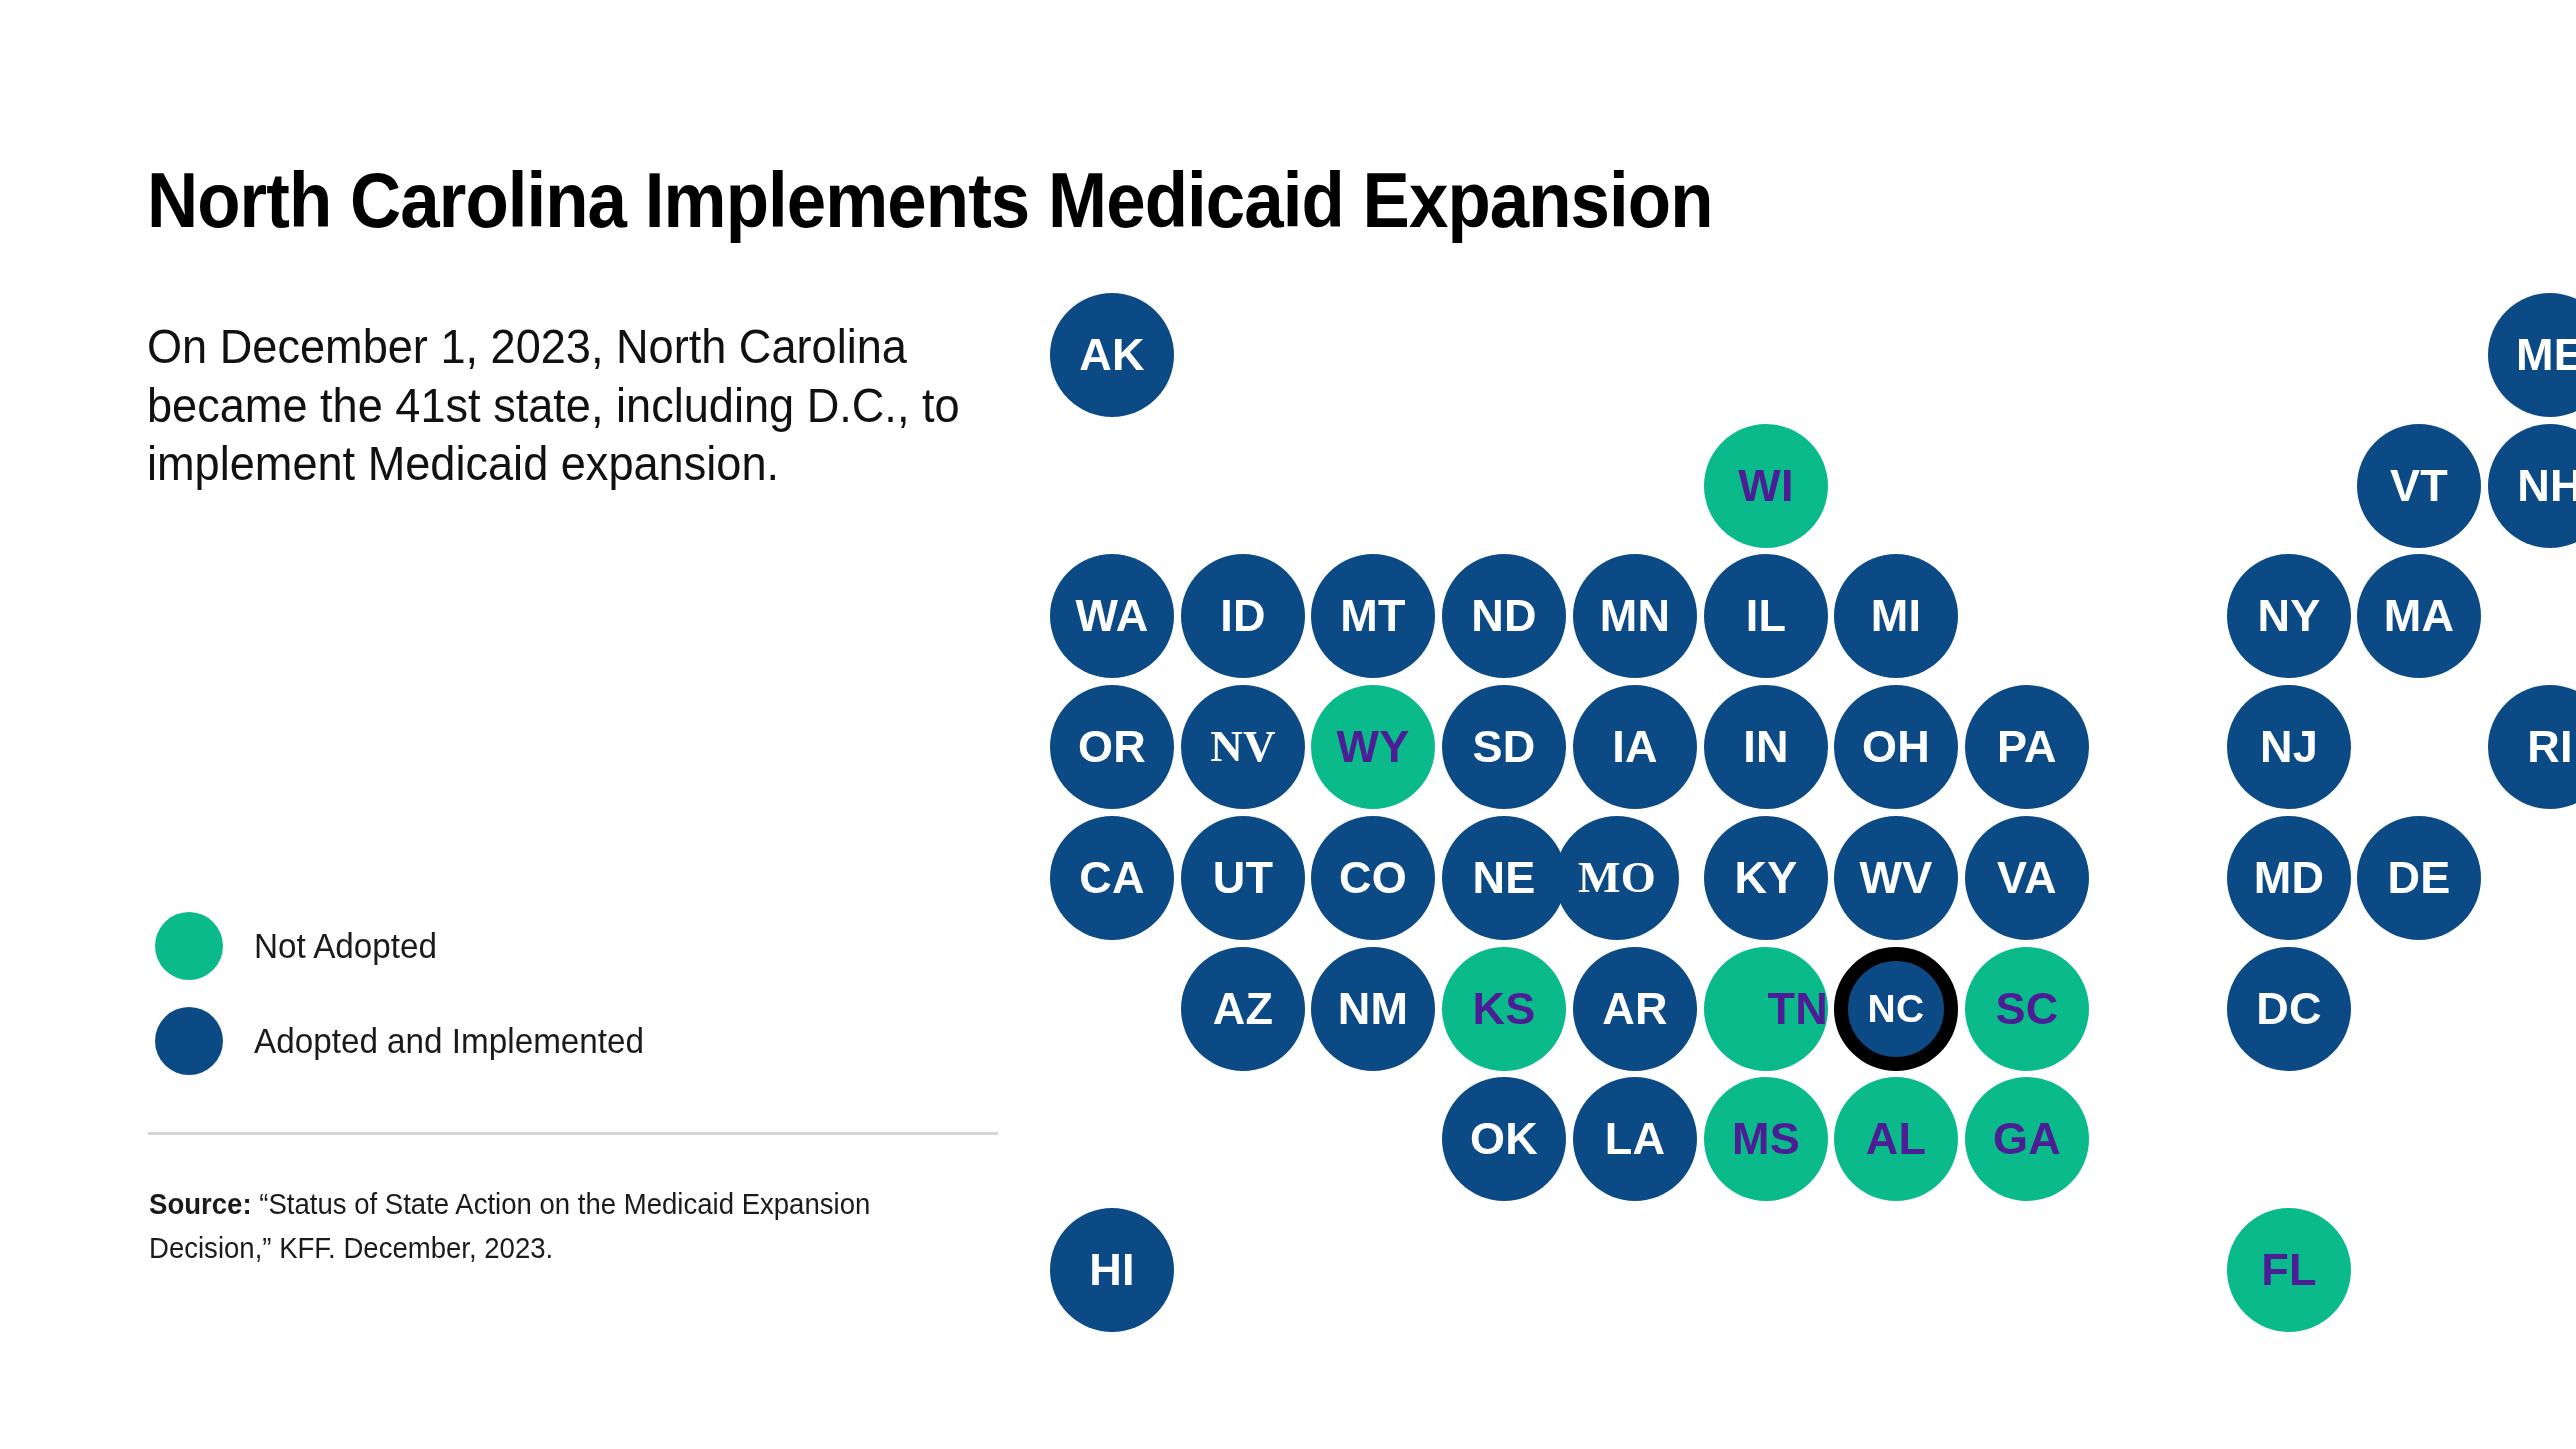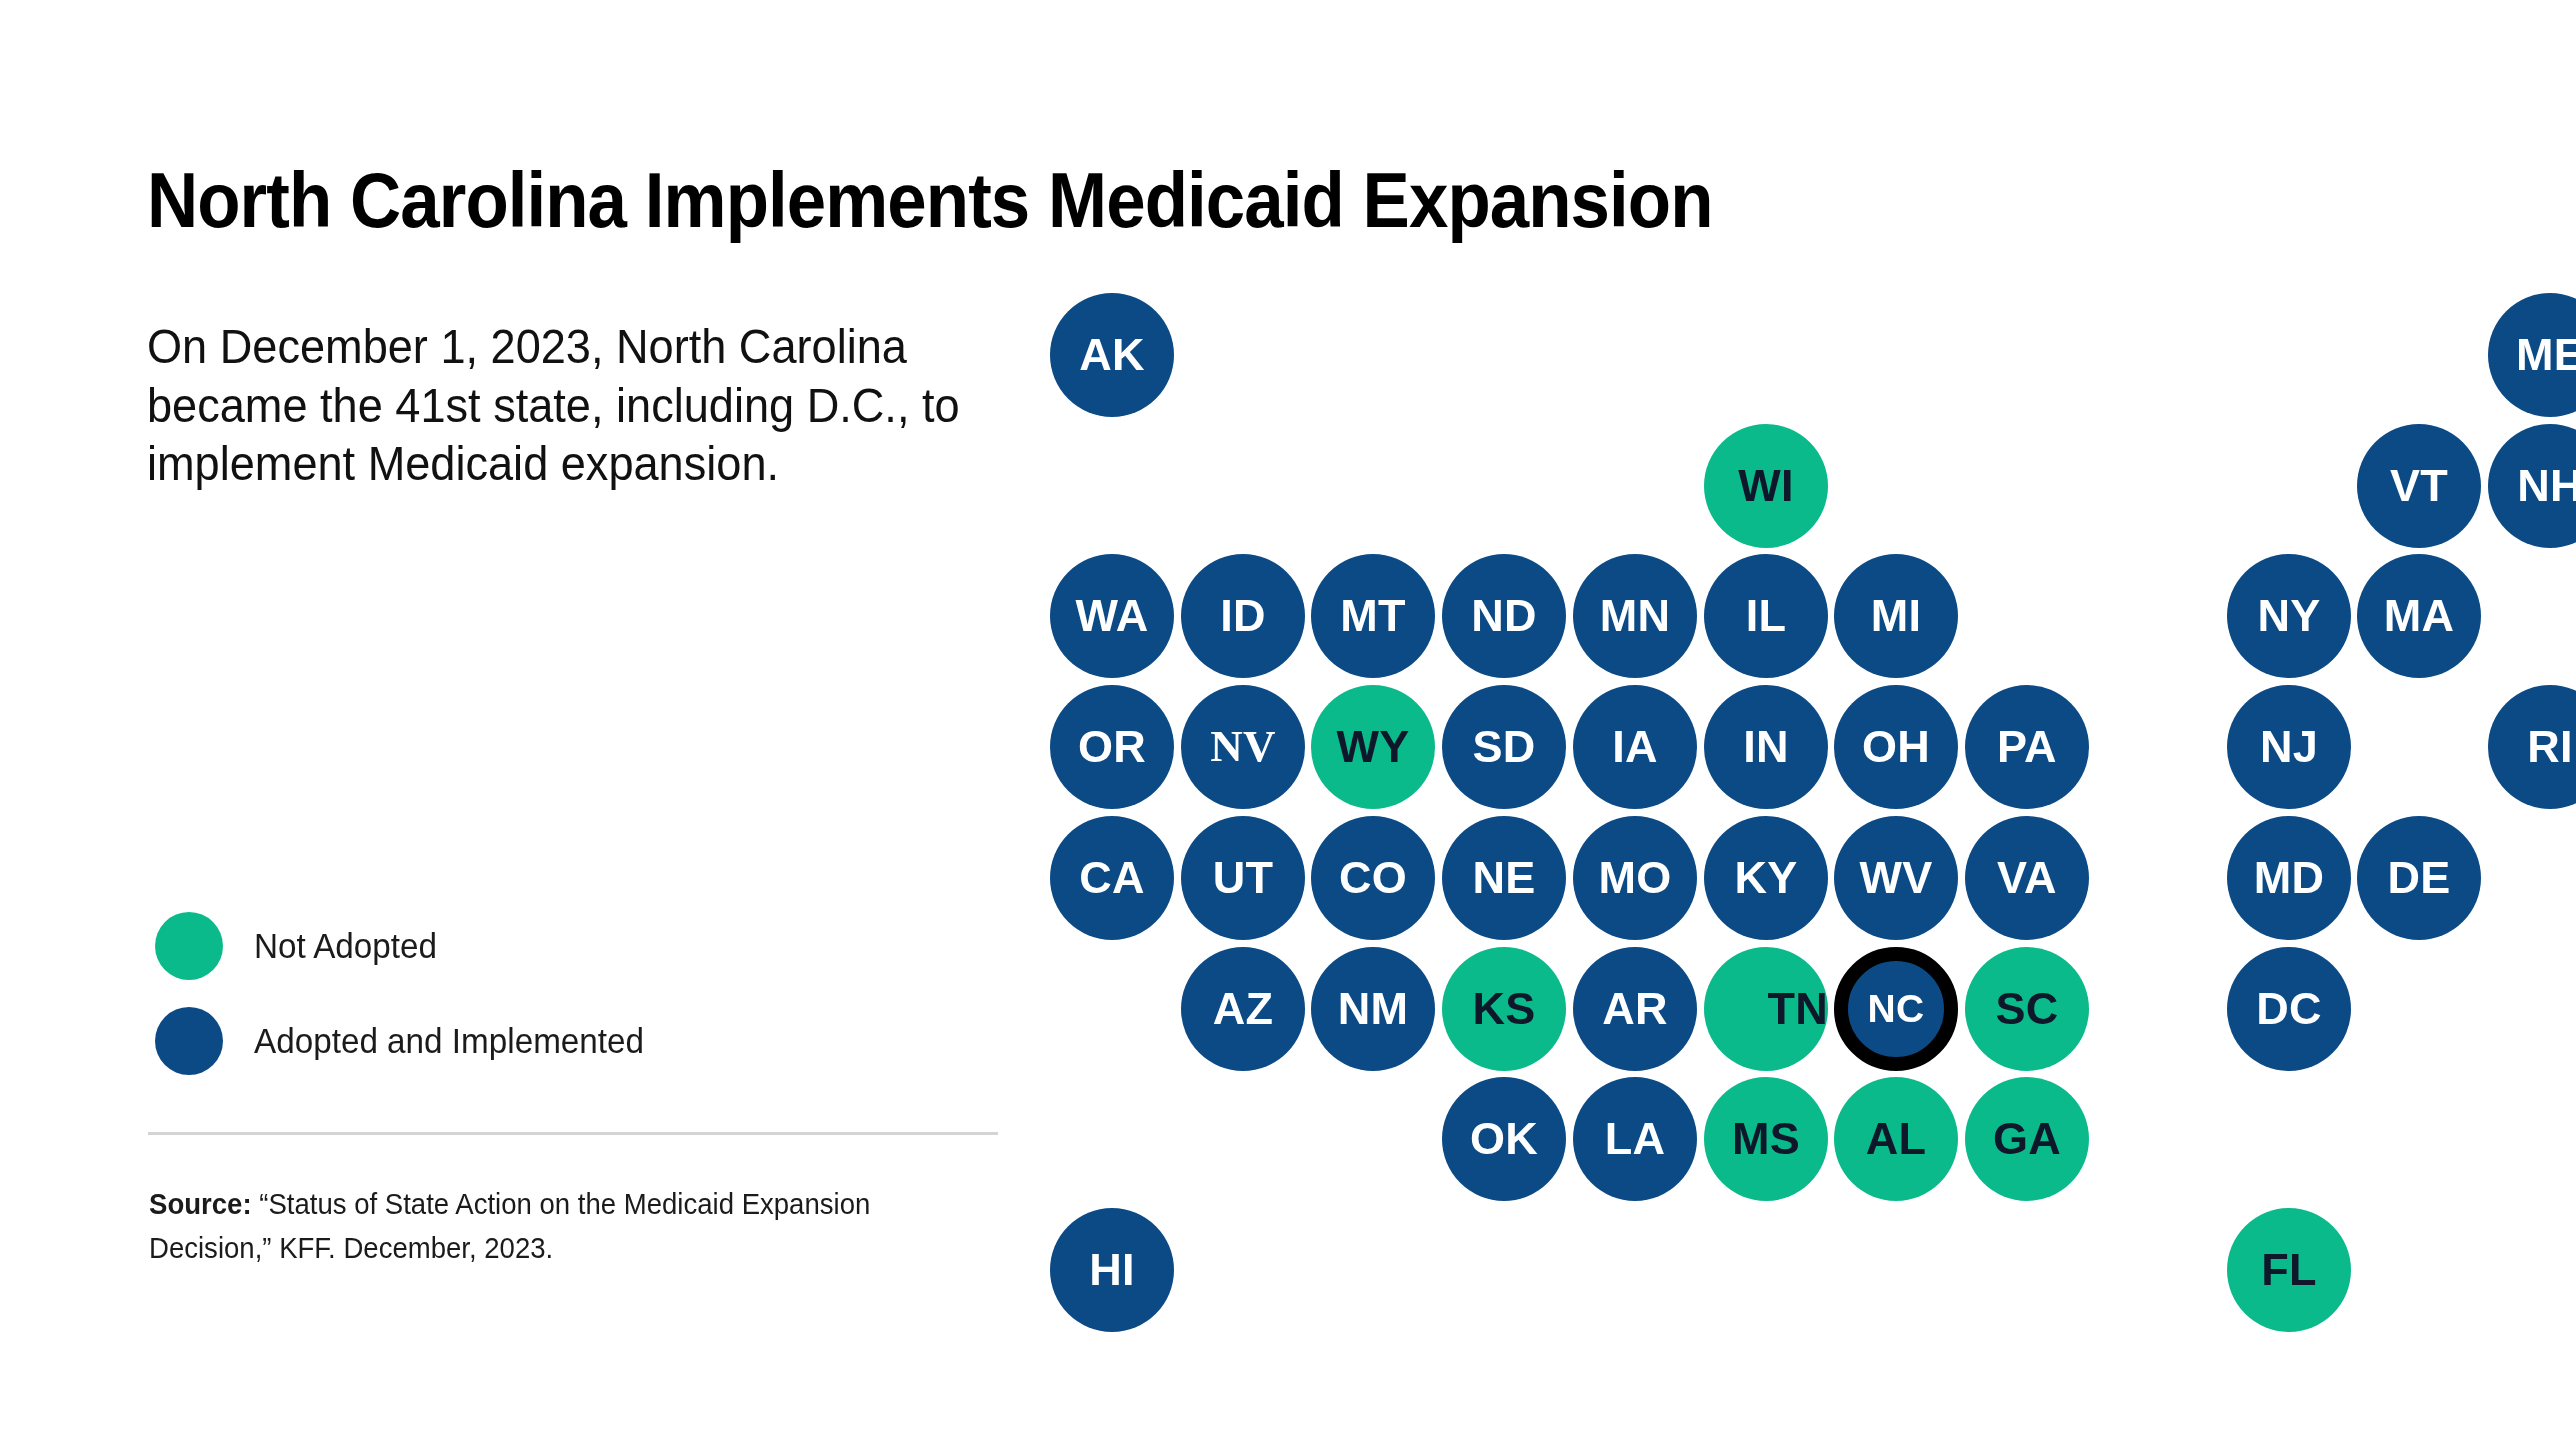--- a/index.html
+++ b/index.html
@@ -134,21 +134,21 @@
     font-size: 45px;
     font-weight: 700;
     letter-spacing: 0.3px;
     line-height: 1;
     user-select: none;
     transform: translateY(-0.6px);
   }
   .cell.adopted { background: #0b4a85; }
   .cell.adopted .abbr { color: #ffffff; }
   .cell.notadopted { background: #0bba8b; }
-  .cell.notadopted .abbr { color: #0f172a; }
+  .cell.notadopted .abbr { color: #4c1d95; }
   .cell.highlight {
     border: 14px solid #000000;
   }
   .cell.highlight .abbr { font-size: 39px; }
 </style>
 </head>
 <body>
 
 <div id="page">
 
@@ -253,21 +253,21 @@
       </div>
       <div class="cell adopted" style="left: 131px; top: 523px; width: 124px; height: 124px;">
         <span class="abbr">UT</span>
       </div>
       <div class="cell adopted" style="left: 261px; top: 523px; width: 124px; height: 124px;">
         <span class="abbr">CO</span>
       </div>
       <div class="cell adopted" style="left: 392px; top: 523px; width: 124px; height: 124px;">
         <span class="abbr">NE</span>
       </div>
-      <div class="cell adopted" style="left: 523px; top: 523px; width: 124px; height: 124px;">
+      <div class="cell adopted" style="left: 505px; top: 523px; width: 124px; height: 124px; font-family: Liberation Serif, serif;">
         <span class="abbr">MO</span>
       </div>
       <div class="cell adopted" style="left: 654px; top: 523px; width: 124px; height: 124px;">
         <span class="abbr">KY</span>
       </div>
       <div class="cell adopted" style="left: 784px; top: 523px; width: 124px; height: 124px;">
         <span class="abbr">WV</span>
       </div>
       <div class="cell adopted" style="left: 915px; top: 523px; width: 124px; height: 124px;">
         <span class="abbr">VA</span>

